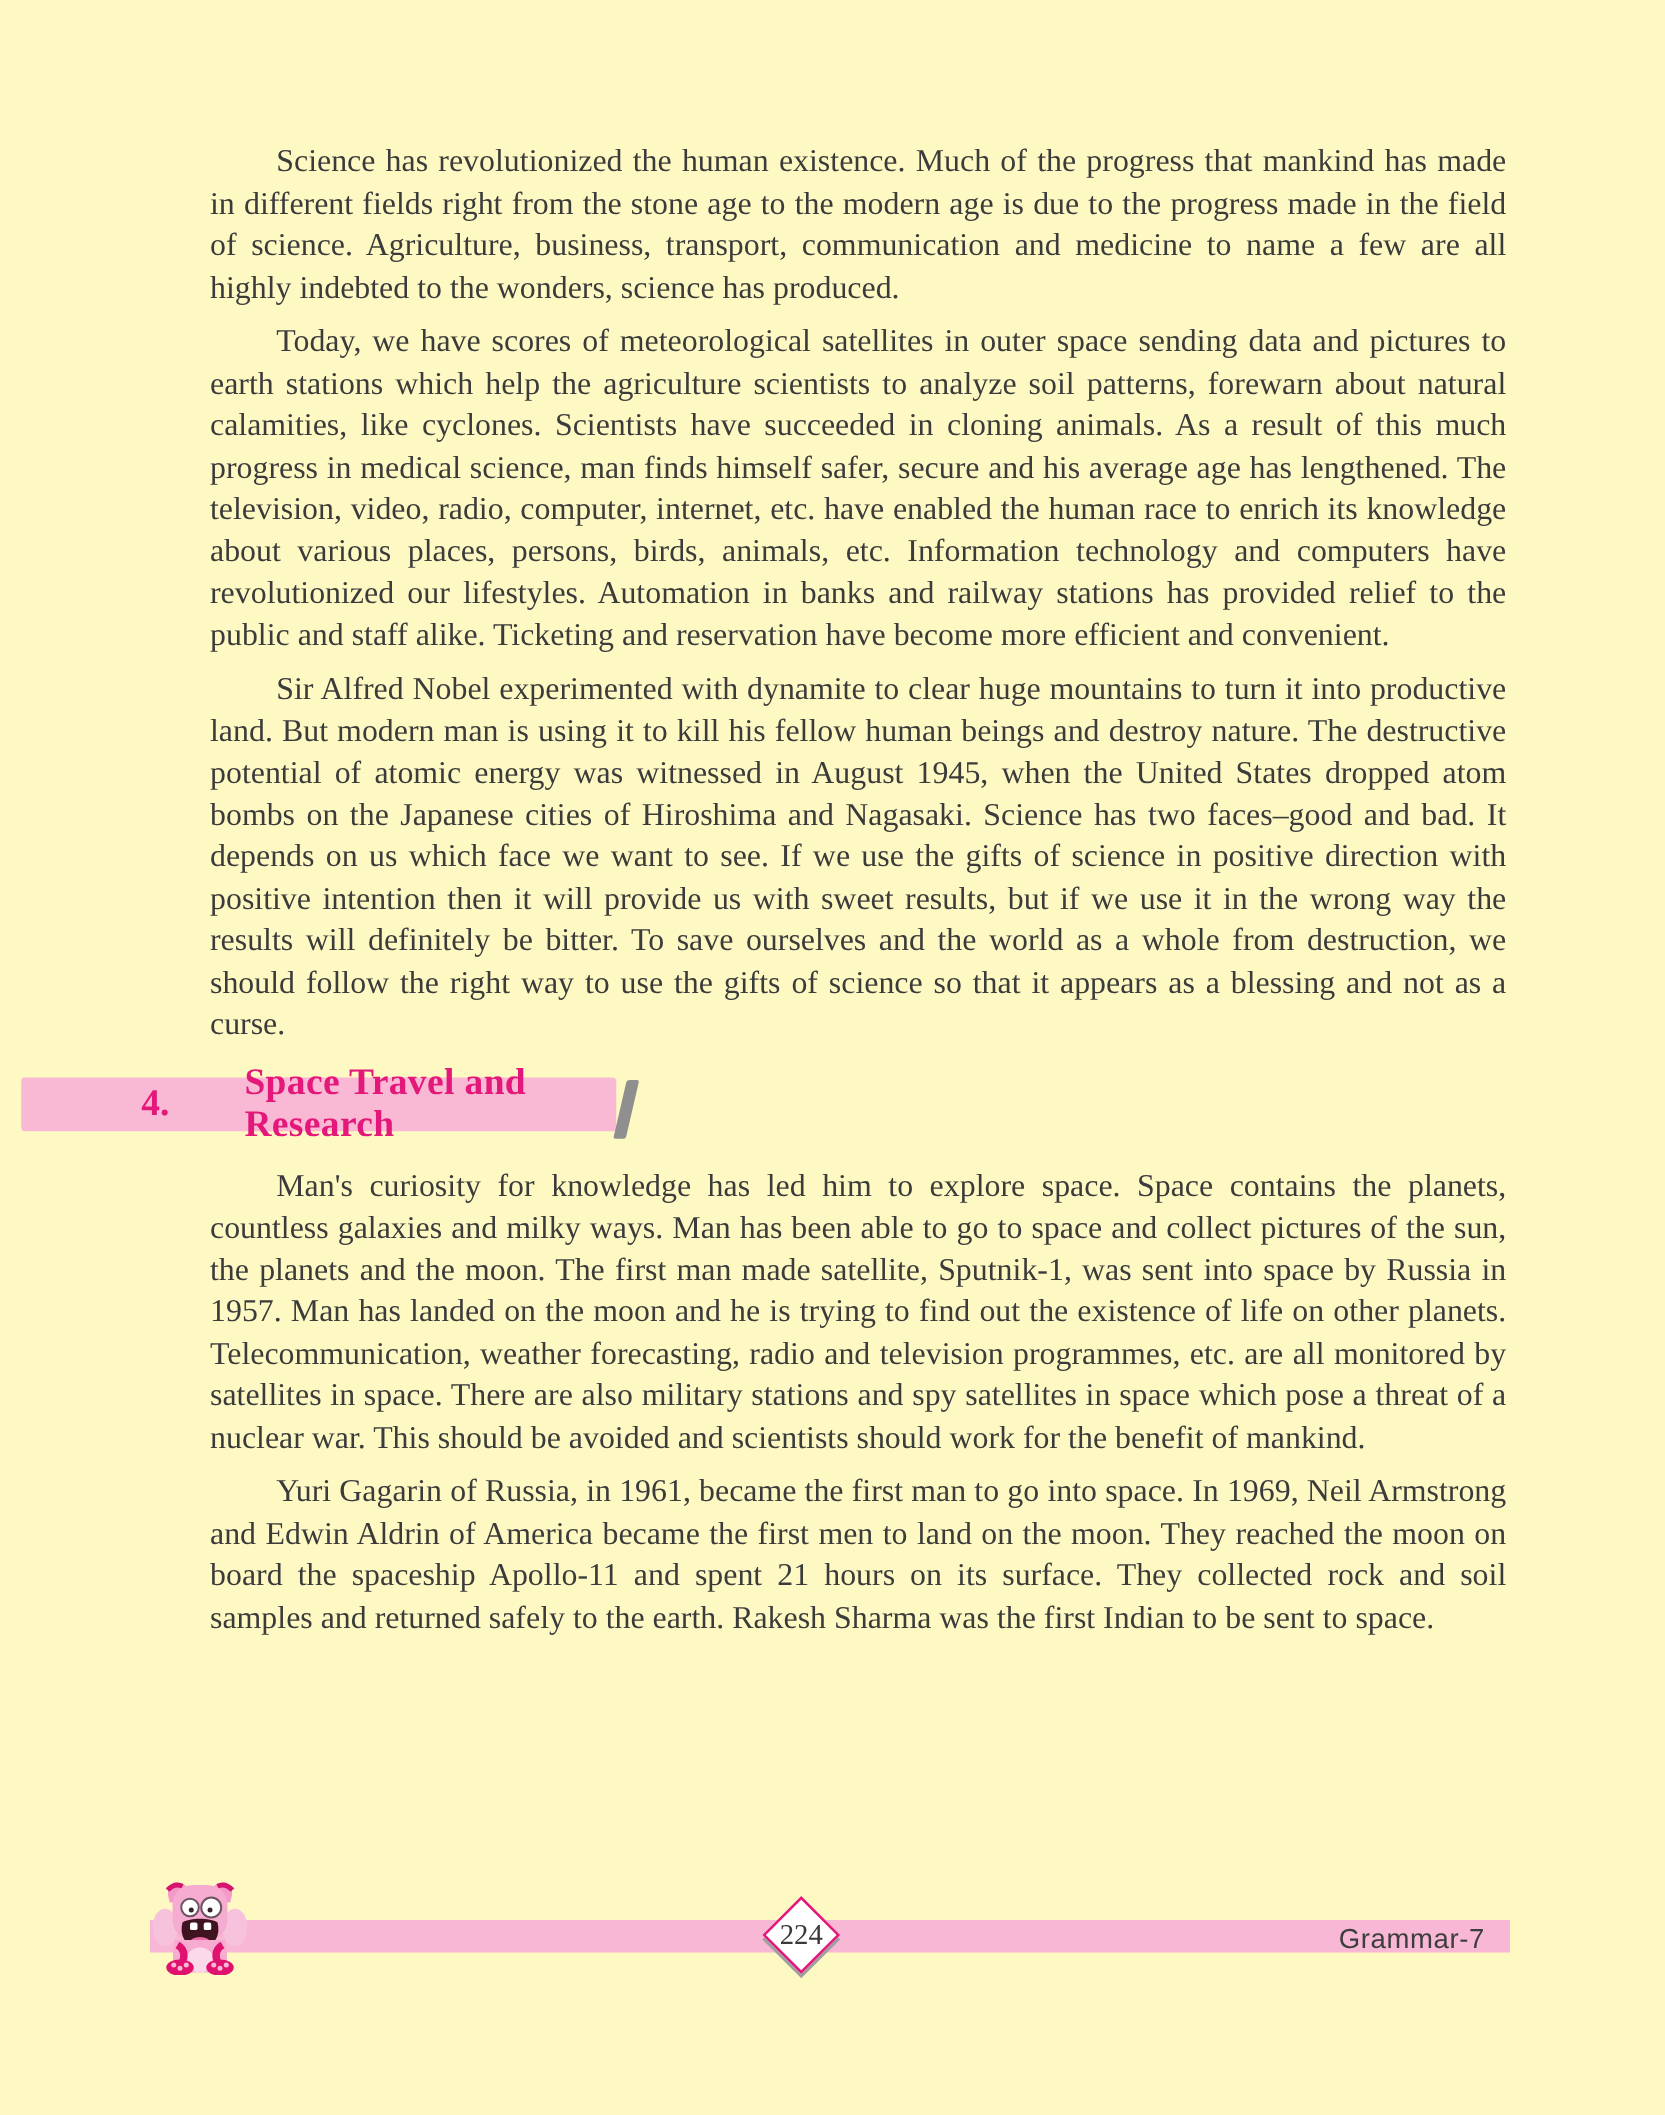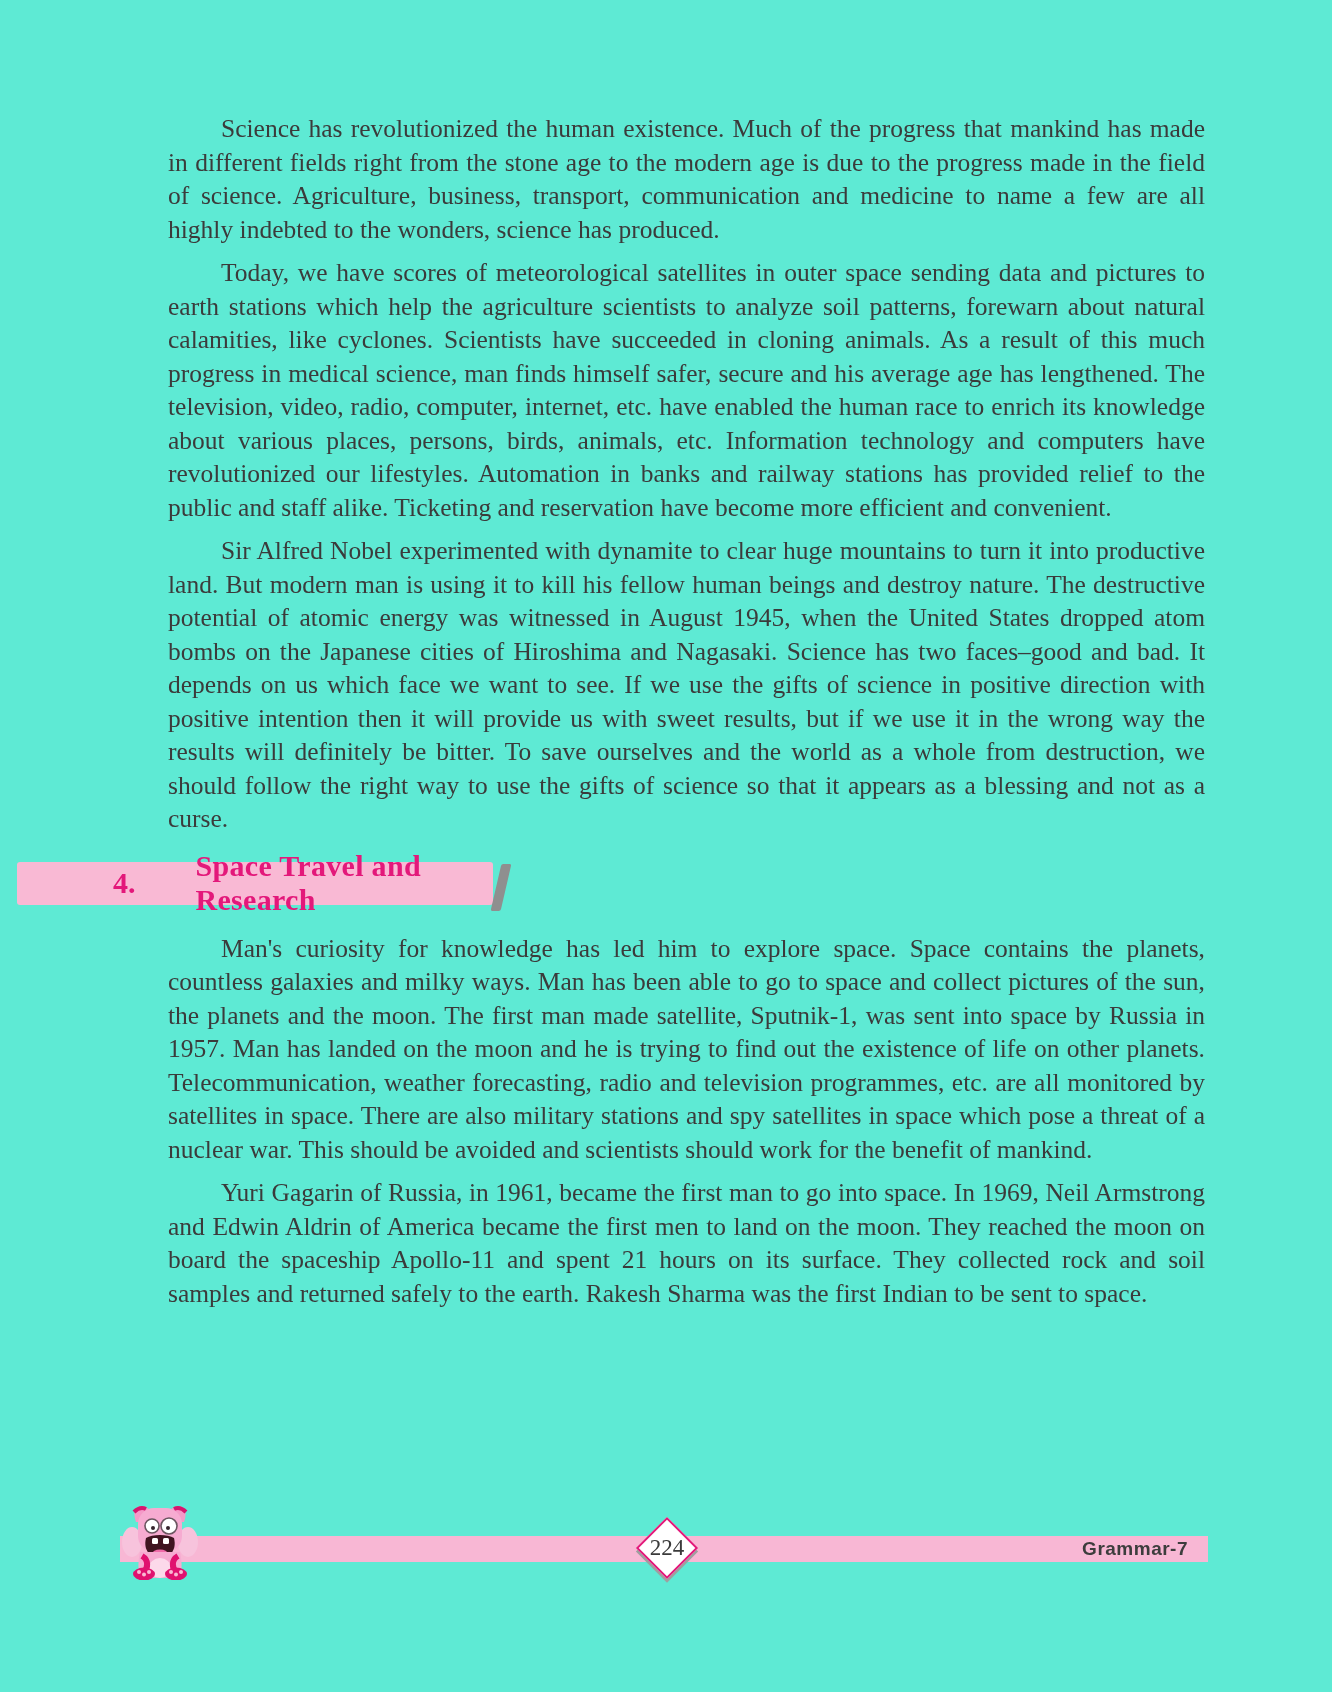--- a/index.html
+++ b/index.html
@@ -2,21 +2,21 @@
 <html><head>
 <meta charset="utf-8">
 <title>Grammar-7</title>
 <style>
   * { box-sizing: border-box; }
   html, body { margin: 0; padding: 0; background: #ffffff; }
   .page {
     position: relative;
     width: 1332px;
     height: 1692px;
-    background: #5eead4;
+    background: #fef9c3;
     overflow: hidden;
     font-family: "Liberation Serif", "DejaVu Serif", serif;
   }
   .content {
     position: absolute;
     left: 168px;
     top: 112px;
     width: 1037px;
     color: #3b3b3b;
   }
@@ -72,21 +72,21 @@
   }
   .mascot {
     position: absolute;
     left: 122px;
     top: 1502px;
     width: 76px;
     height: 78px;
   }
   .page-diamond {
     position: absolute;
-    left: 636px;
+    left: 610px;
     top: 1517px;
     width: 62px;
     height: 62px;
   }
   .diamond-shape {
     position: absolute;
     left: 9px;
     top: 9px;
     width: 44px;
     height: 44px;
@@ -107,24 +107,23 @@
     color: #3a3a3a;
     z-index: 2;
   }
   .book-label {
     position: absolute;
     left: 948px;
     top: 1538px;
     width: 240px;
     text-align: right;
     font-family: "Liberation Sans", "DejaVu Sans", sans-serif;
-    font-size: 19px;
+    font-size: 22px;
     color: #3d3d3d;
     letter-spacing: 0.5px;
-    font-weight: bold;
   }
 </style>
 </head>
 <body>
 
 <div class="page">
 
   <div class="content">
     <p>Science has revolutionized the human existence. Much of the progress that mankind has made in different fields right from the stone age to the modern age is due to the progress made in the field of science. Agriculture, business, transport, communication and medicine to name a few are all highly indebted to the wonders, science has produced.</p>
     <p>Today, we have scores of meteorological satellites in outer space sending data and pictures to earth stations which help the agriculture scientists to analyze soil patterns, forewarn about natural calamities, like cyclones. Scientists have succeeded in cloning animals. As a result of this much progress in medical science, man finds himself safer, secure and his average age has lengthened. The television, video, radio, computer, internet, etc. have enabled the human race to enrich its knowledge about various places, persons, birds, animals, etc. Information technology and computers have revolutionized our lifestyles. Automation in banks and railway stations has provided relief to the public and staff alike. Ticketing and reservation have become more efficient and convenient.</p>

